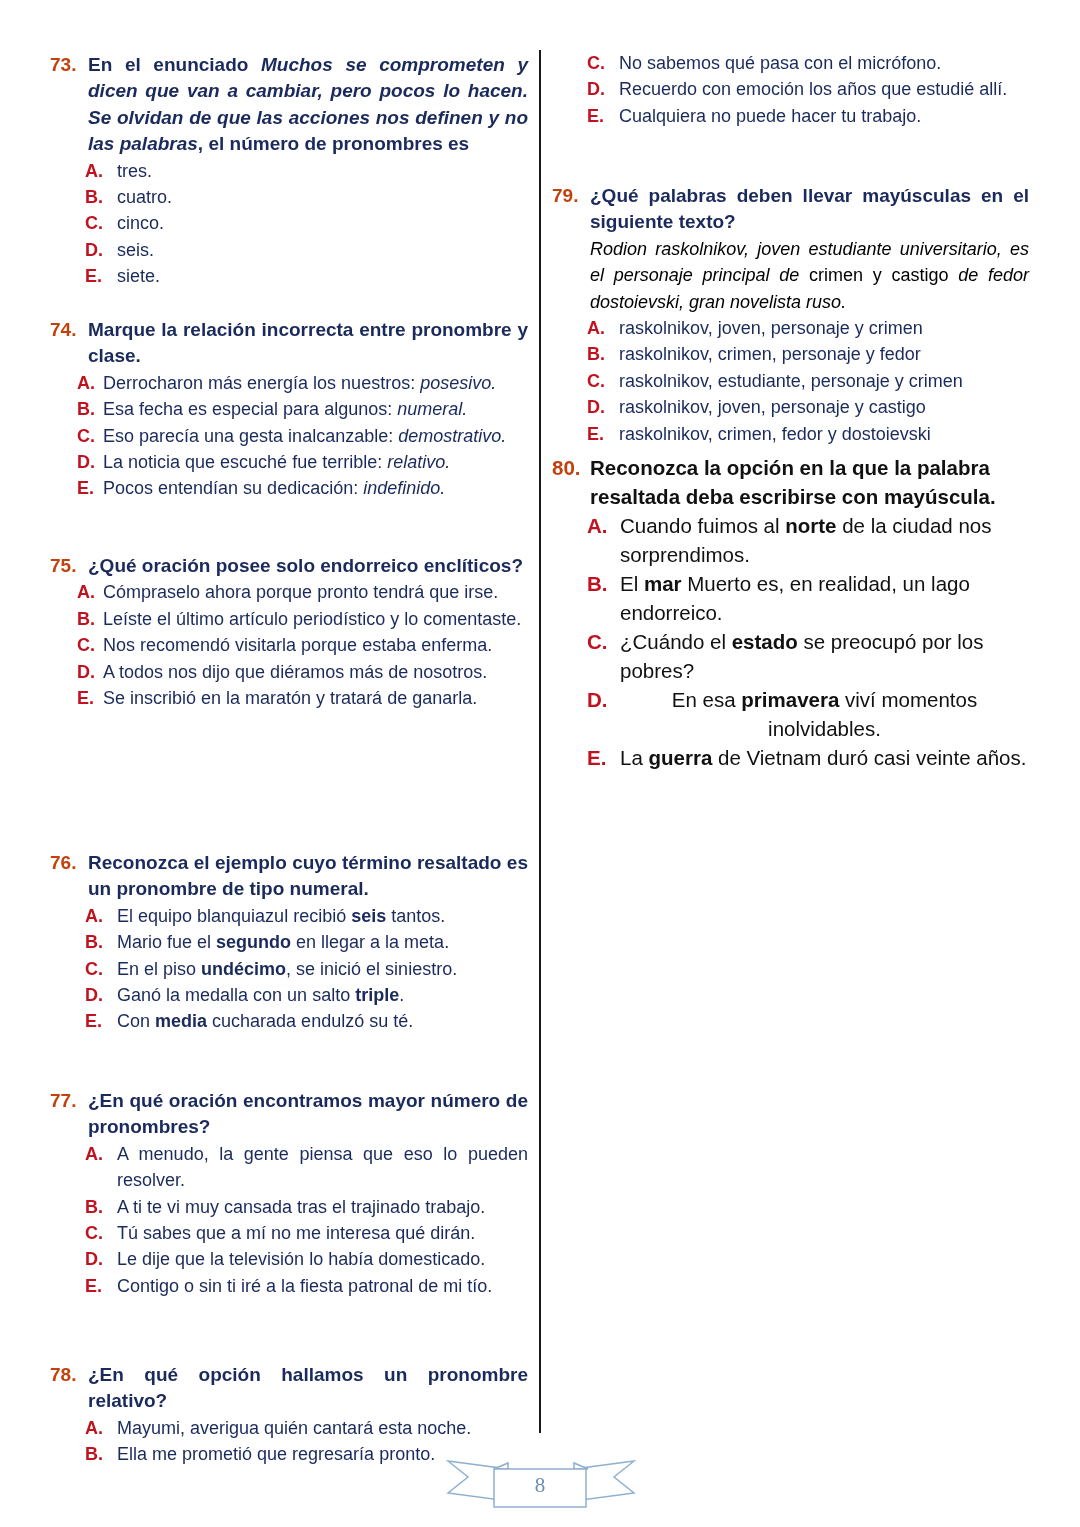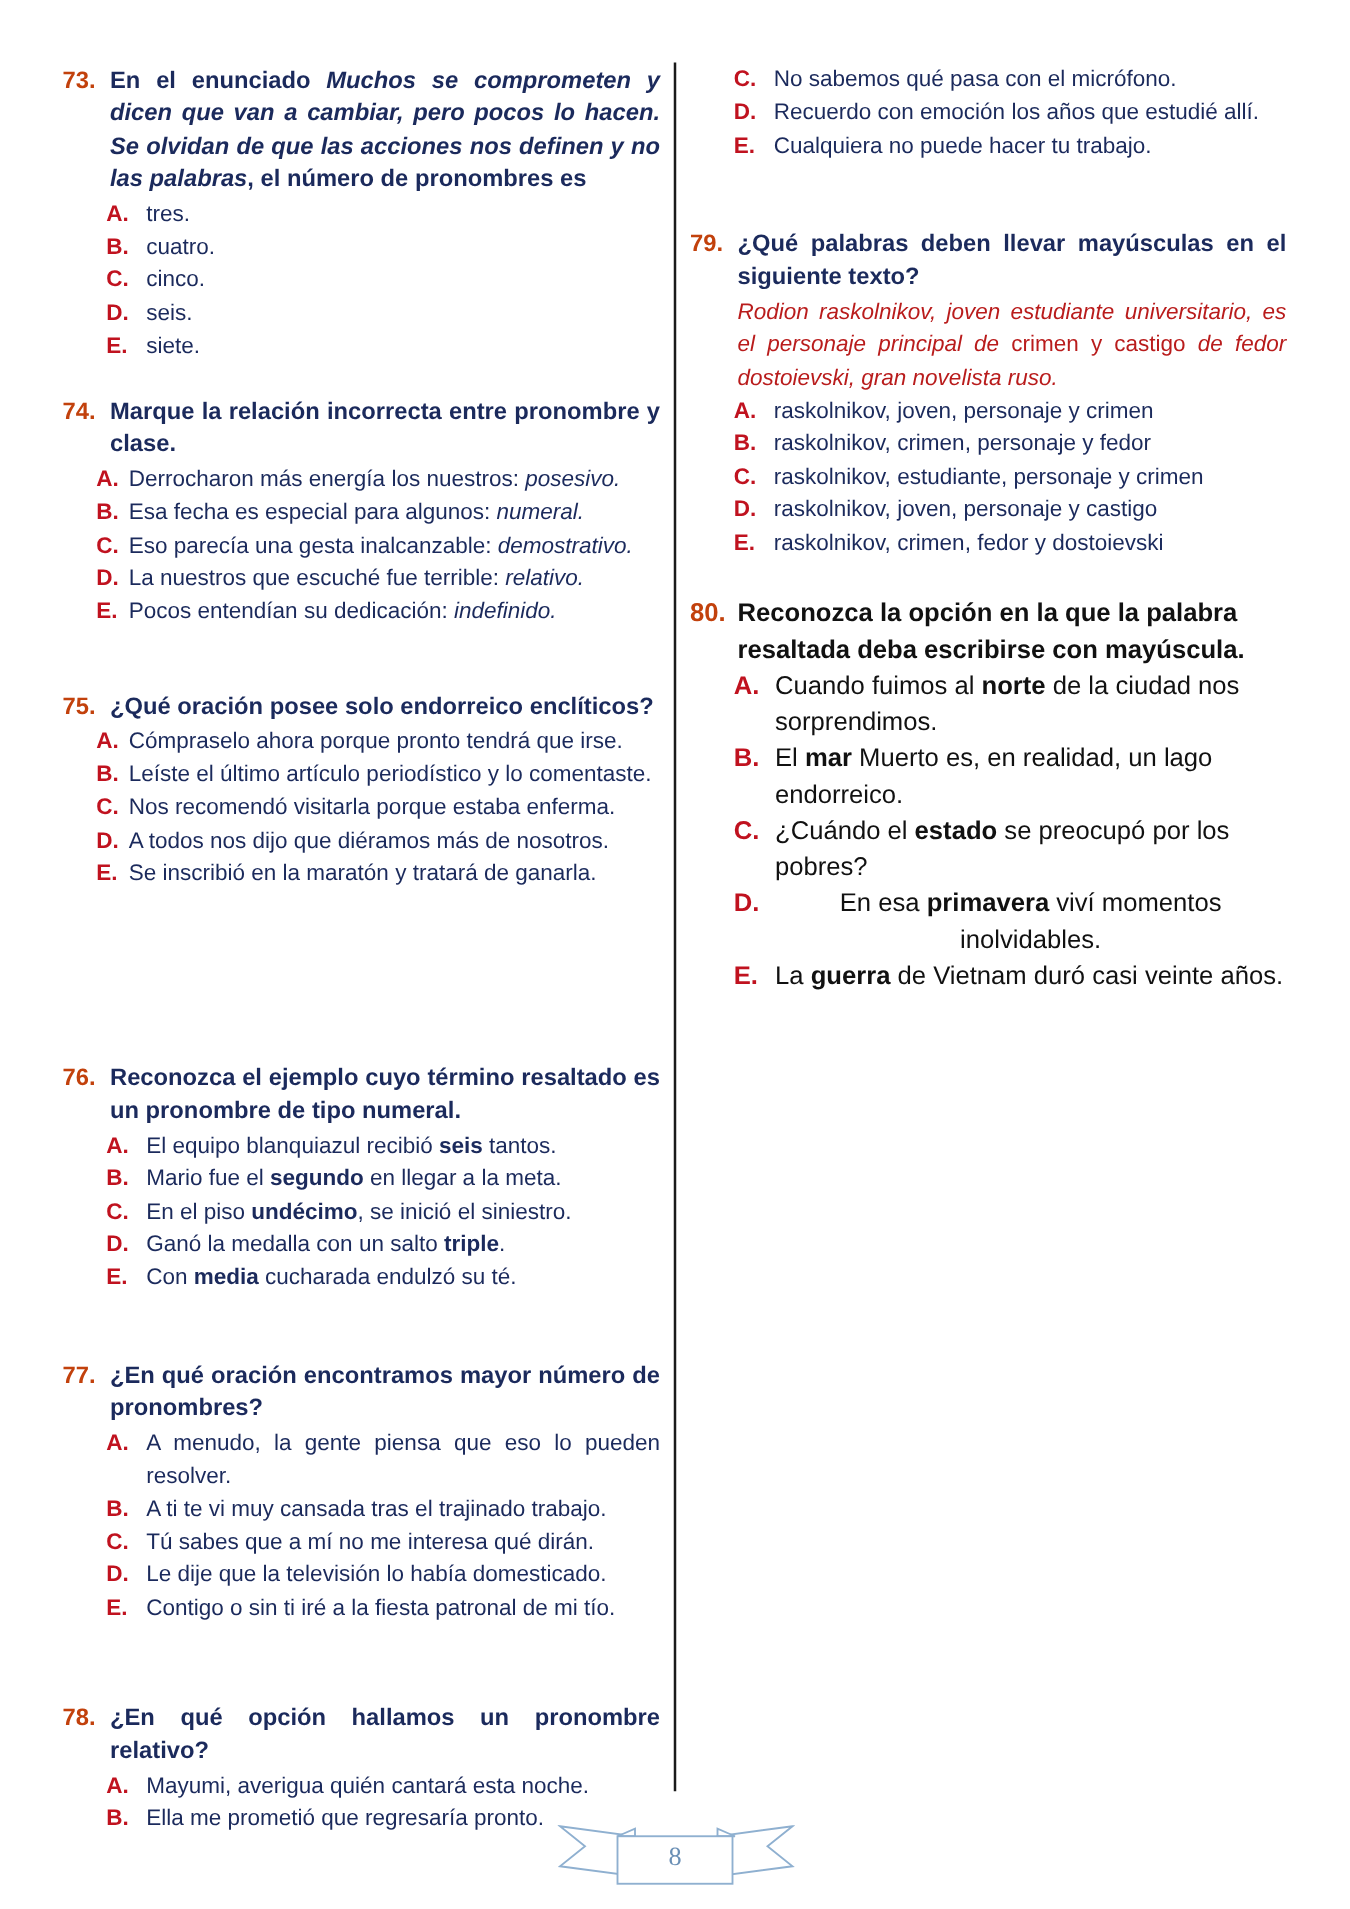--- a/index.html
+++ b/index.html
@@ -10,21 +10,21 @@
   .col { position: absolute; top: 0; }
   .col-left { left: 50px; width: 478px; }
   .col-right { left: 552px; width: 477px; }
   .divider { position: absolute; left: 539px; top: 50px; width: 2px; height: 1383px; background: #1a1a1a; }
 
   .q { position: absolute; left: 0; width: 100%; }
   .q-head { display: flex; font-weight: bold; font-size: 19px; line-height: 26.4px; color: #1b2a5c; }
   .q-num { color: #c2410c; width: 38px; flex: 0 0 38px; }
   .q-text { flex: 1; text-align: justify; }
   .q-text i, .stem i { font-style: italic; }
-  .stem { margin-left: 38px; font-size: 18px; line-height: 26.4px; color: #b91c1c; text-align: justify; }
+  .stem { margin-left: 38px; font-size: 18px; line-height: 26.4px; color: #000000; text-align: justify; }
   .stem .n { font-style: normal; }
   .stem .it { font-style: italic; }
 
   .opts { margin: 0; padding: 0; list-style: none; }
   .opt { display: flex; font-size: 18px; line-height: 26.4px; color: #1b2a5c; }
   .opt .l { color: #c0121f; font-weight: bold; flex: 0 0 auto; }
   .opt .t { flex: 1; text-align: justify; }
   .opt b { font-weight: bold; margin-top: 12px; }
   .opt i { font-style: italic; }
   .opts.wide .opt { margin-left: 35px; }
@@ -88,21 +88,21 @@
       <li class="opt">
           <span class="l">B.</span>
           <span class="t"><span>Esa fecha es especial para algunos: </span><i>numeral.</i></span>
         </li>
       <li class="opt">
           <span class="l">C.</span>
           <span class="t"><span>Eso parecía una gesta inalcanzable: </span><i>demostrativo.</i></span>
         </li>
       <li class="opt">
           <span class="l">D.</span>
-          <span class="t"><span>La nuestros que escuché fue terrible: </span><i>relativo.</i></span>
+          <span class="t"><span>La noticia que escuché fue terrible: </span><i>relativo.</i></span>
         </li>
       <li class="opt">
           <span class="l">E.</span>
           <span class="t"><span>Pocos entendían su dedicación: </span><i>indefinido.</i></span>
         </li>
     </ul>
   </div>
 
   <div class="q" style="top:553px">
     <div class="q-head">
@@ -253,21 +253,21 @@
           <span class="l">D.</span>
           <span class="t">raskolnikov, joven, personaje y castigo</span>
         </li>
       <li class="opt">
           <span class="l">E.</span>
           <span class="t">raskolnikov, crimen, fedor y dostoievski</span>
         </li>
     </ul>
   </div>
 
-  <div class="q q80" style="top:476px">
+  <div class="q q80" style="top:453px">
     <div class="q-head">
       <span class="q-num">80.</span>
       <span class="q-text" style="text-align:left">Reconozca la opción en la que la palabra resaltada deba escribirse con mayúscula.</span>
     </div>
     <ul class="opts wide">
       <li class="opt">
           <span class="l">A.</span>
           <span class="t" style="text-align:left"><span>Cuando fuimos al </span><b>norte</b><span> de la ciudad nos sorprendimos.</span></span>
         </li>
       <li class="opt">

